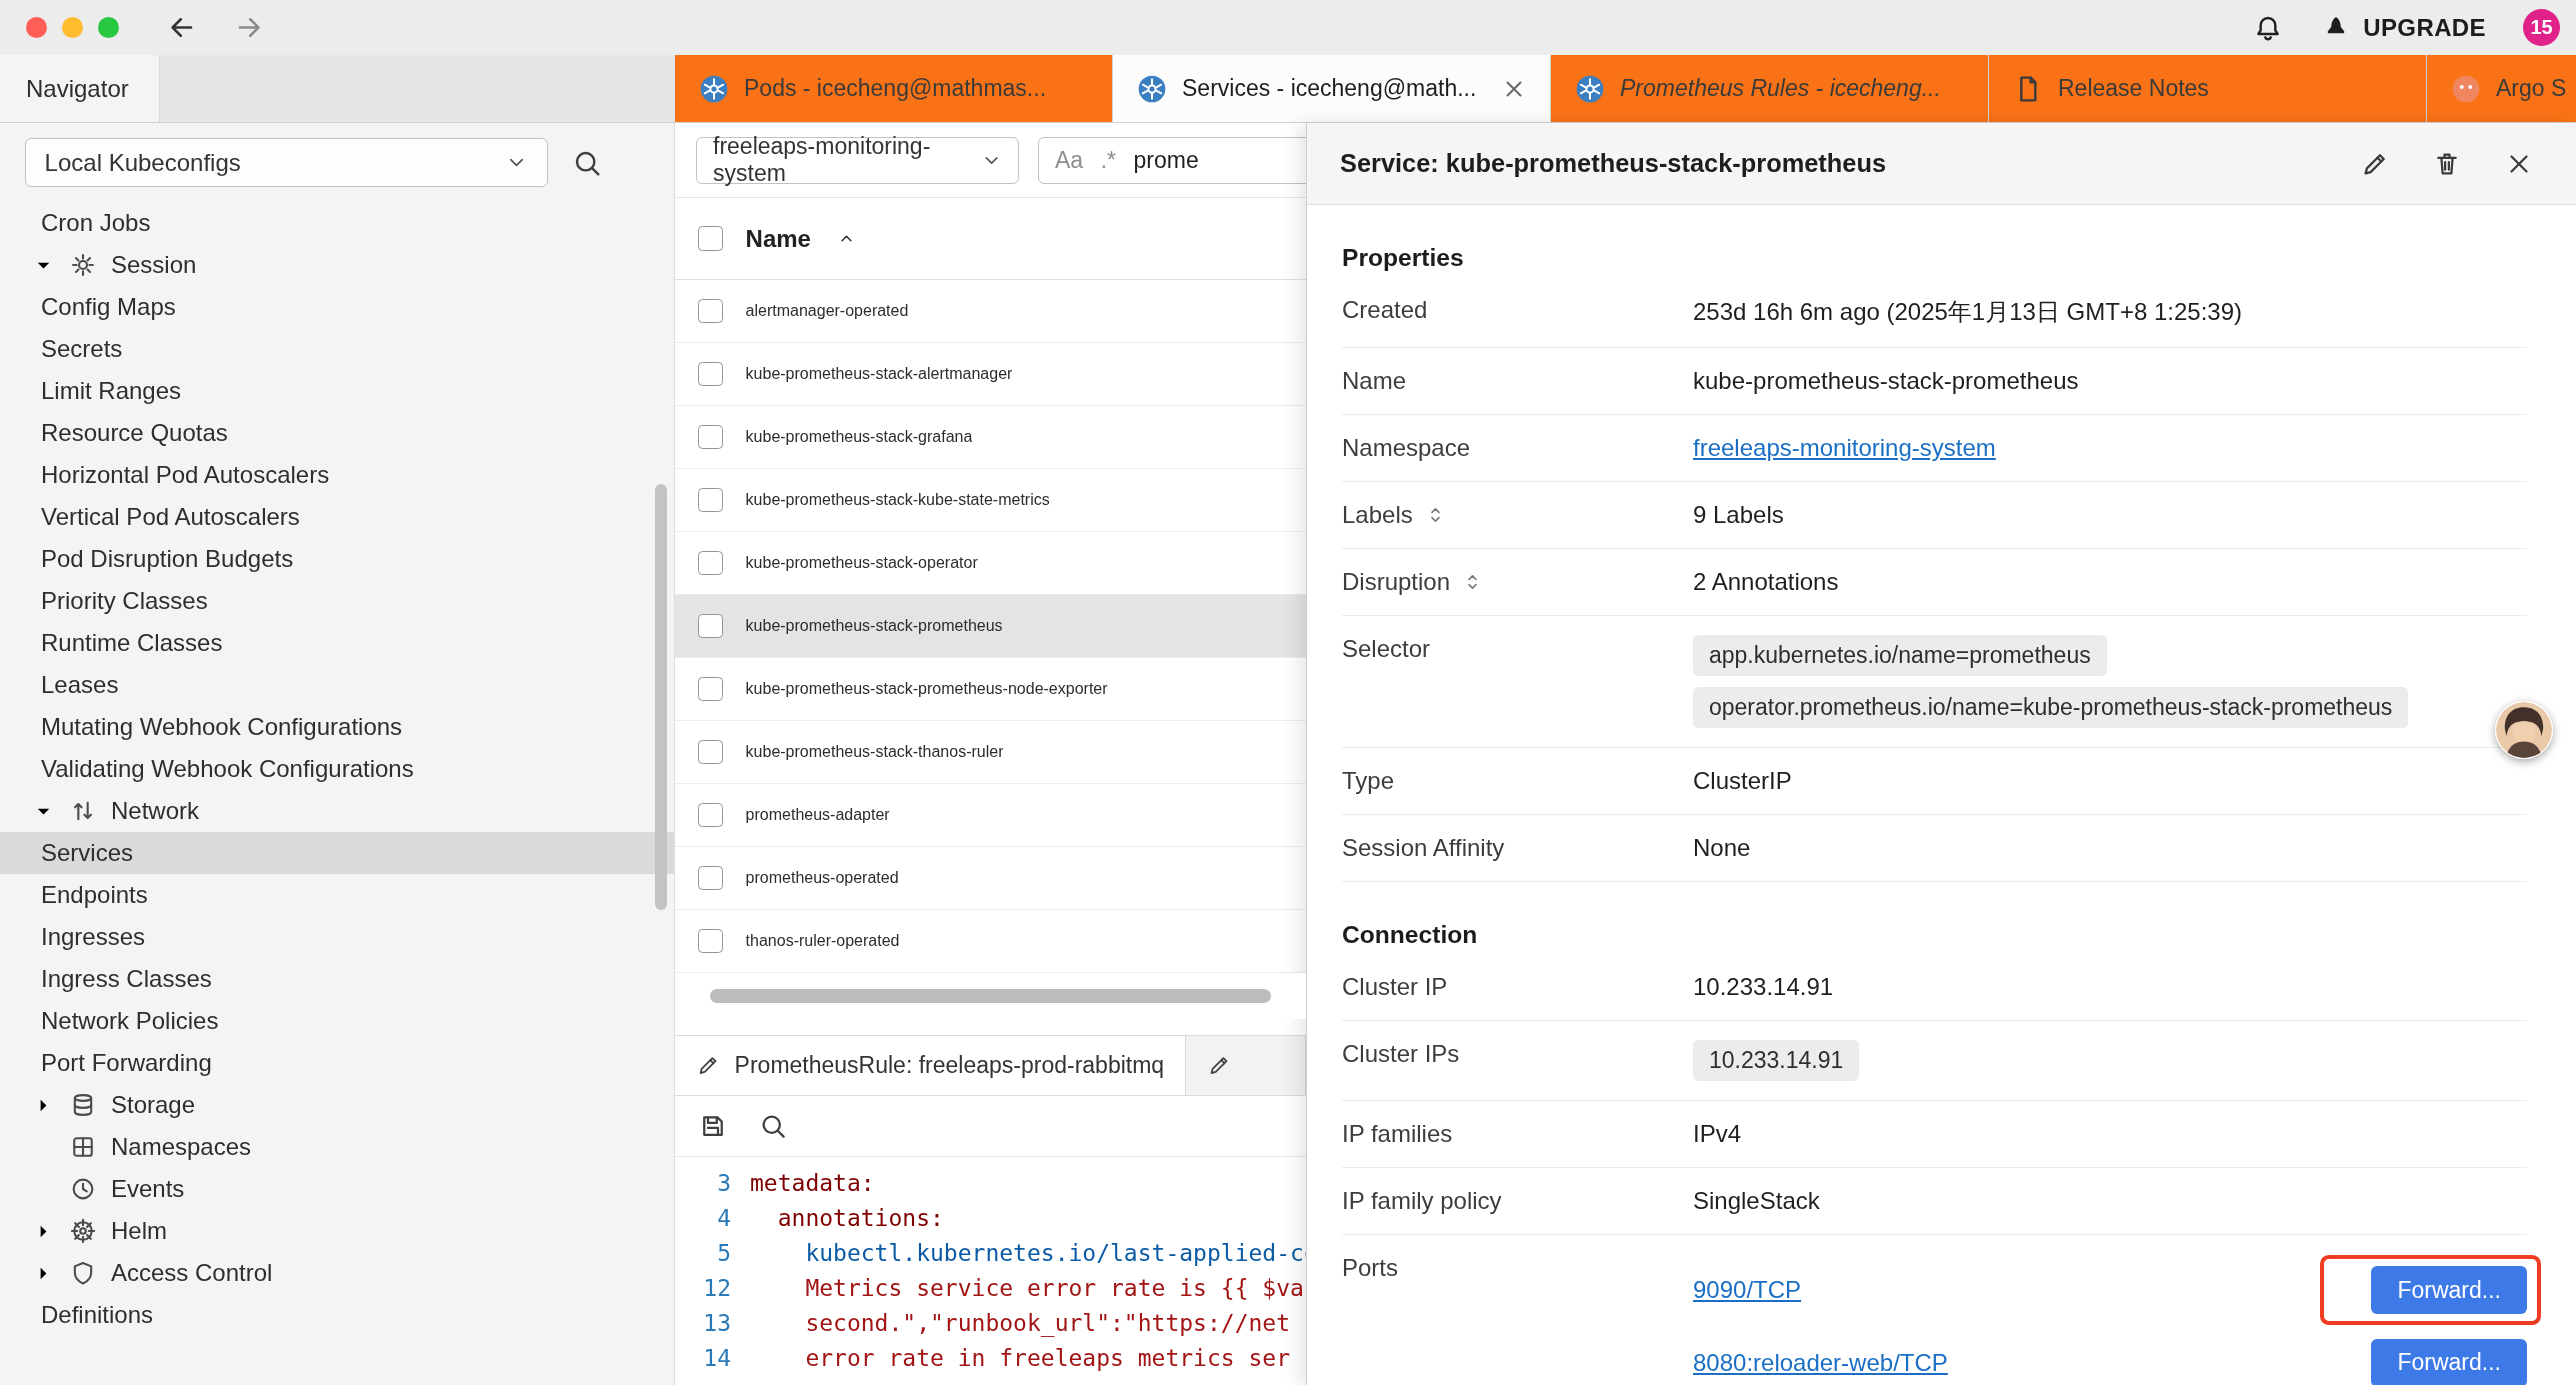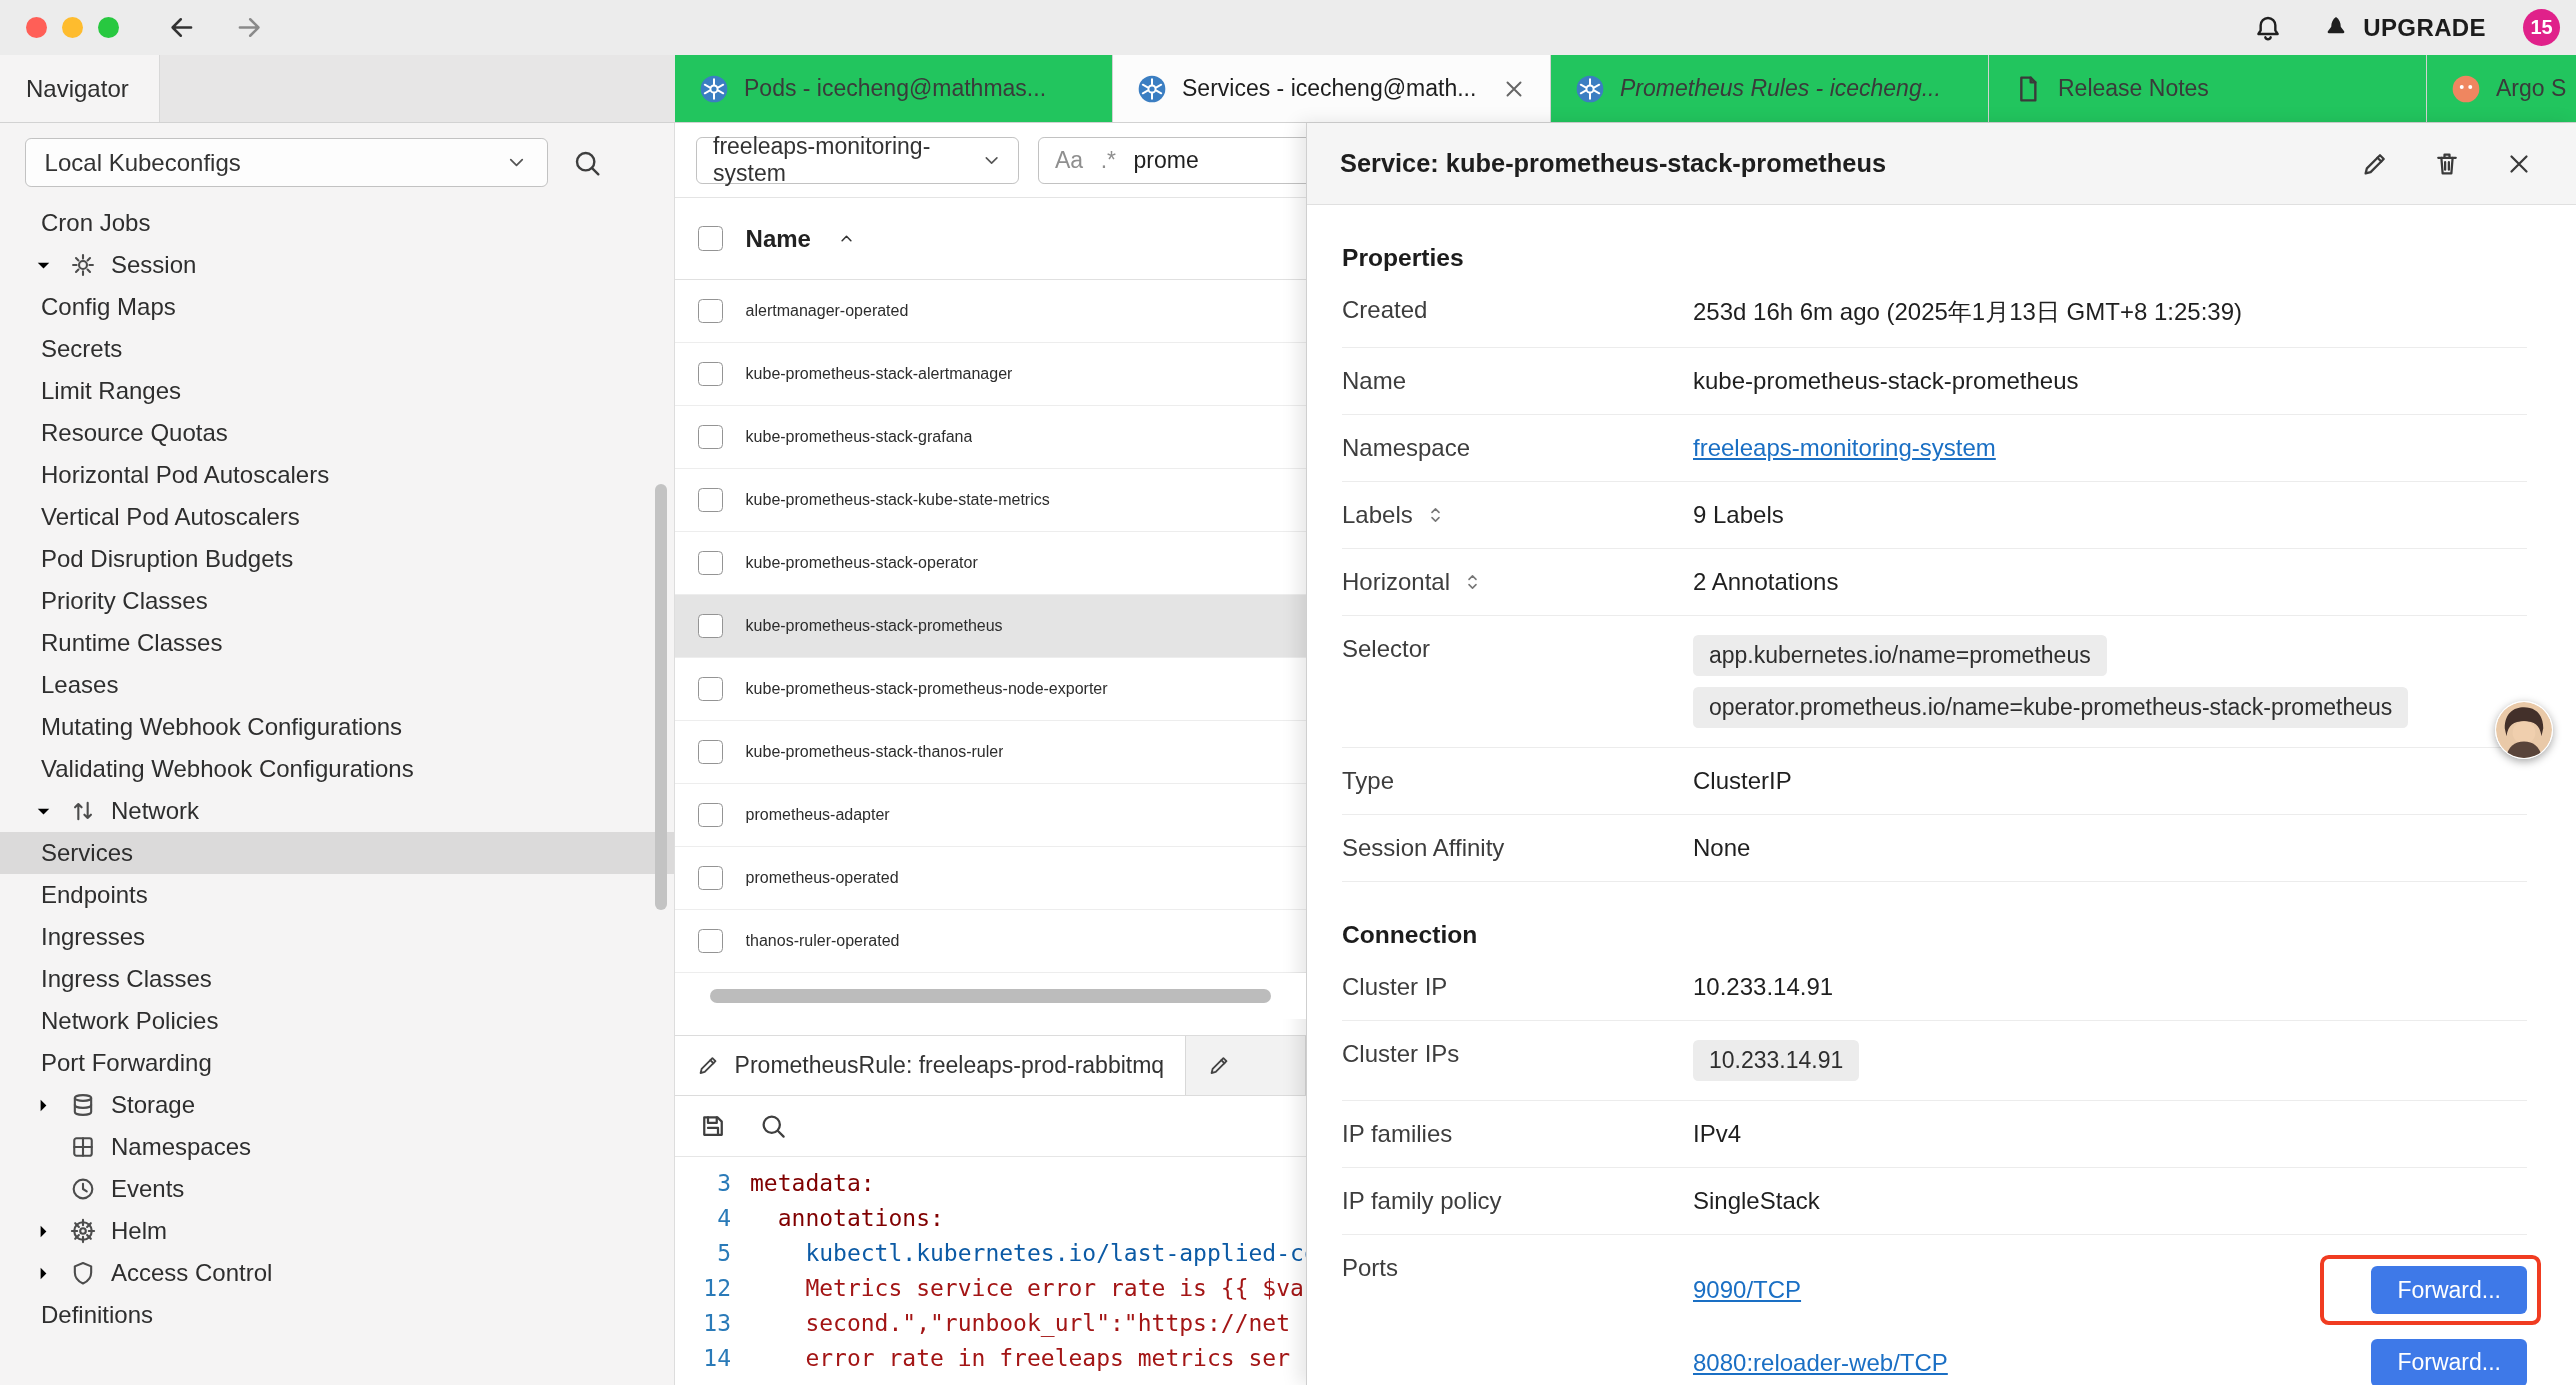--- a/index.html
+++ b/index.html
@@ -22,21 +22,21 @@
   .bell { width:32px; height:32px; color:#1f1f1f; }
   .upgrade { display:flex; align-items:center; gap:12.3px; font-size:24px; font-weight:600; letter-spacing:0.4px; color:#1c1c1c; cursor:pointer; }
   .upgrade .icon { width:30px; height:30px; }
   .badge { width:37px; height:37px; border-radius:50%; background:var(--badge,#e0218a); color:#fff; font-size:20px; font-weight:700; display:flex; align-items:center; justify-content:center; }
 
   
   .tabstrip { height:68px; flex:0 0 auto; display:flex; background:#e3e3e3; border-bottom:0.9px solid #d2d2d2; }
   .navigator-zone { width:675px; flex:0 0 auto; display:flex; background:#e7e6e6; }
   .navigator-tab { width:160px; background:#f5f4f4; border-right:0.9px solid #d8d8d8; display:flex; align-items:center; padding-left:26px; font-size:24px; color:#2e2e2e; }
   .tabs { flex:1; display:flex; overflow:hidden; }
-  .tab { width:438px; flex:0 0 auto; display:flex; align-items:center; gap:14px; padding:0 23px; border-right:0.9px solid #d2d2d2; background:#22c55e; font-size:23px; color:#3a3a3a; white-space:nowrap; }
+  .tab { width:438px; flex:0 0 auto; display:flex; align-items:center; gap:14px; padding:0 23px; border-right:0.9px solid #d2d2d2; background:#f97316; font-size:23px; color:#3a3a3a; white-space:nowrap; }
   .tab.active { background:#fcfcfc; color:#1d1d1d; }
   .tab.italic .tab-label { font-style:italic; }
   .tab-icon { width:32px; height:32px; flex:0 0 auto; }
   .tab-label { flex:1; min-width:0; overflow:hidden; }
   .tab-close { width:26px; height:26px; color:#666; flex:0 0 auto; cursor:pointer; }
 
   
   .main { flex:1; min-height:0; display:flex; }
 
   
@@ -568,21 +568,21 @@
                 <svg viewBox="0 0 24 24">
                   <polyline points="8 9 12 5 16 9"></polyline>
                   <polyline points="8 15 12 19 16 15"></polyline>
                 </svg>
               </span>
             </div>
             <div class="pvalue">9 Labels</div>
           </div>
           <div class="prow">
             <div class="plabel">
-              <span>Horizontal</span>
+              <span>Disruption</span>
               <span class="icon expand-toggle">
                 <svg viewBox="0 0 24 24">
                   <polyline points="8 9 12 5 16 9"></polyline>
                   <polyline points="8 15 12 19 16 15"></polyline>
                 </svg>
               </span>
             </div>
             <div class="pvalue">2 Annotations</div>
           </div>
           <div class="prow">

